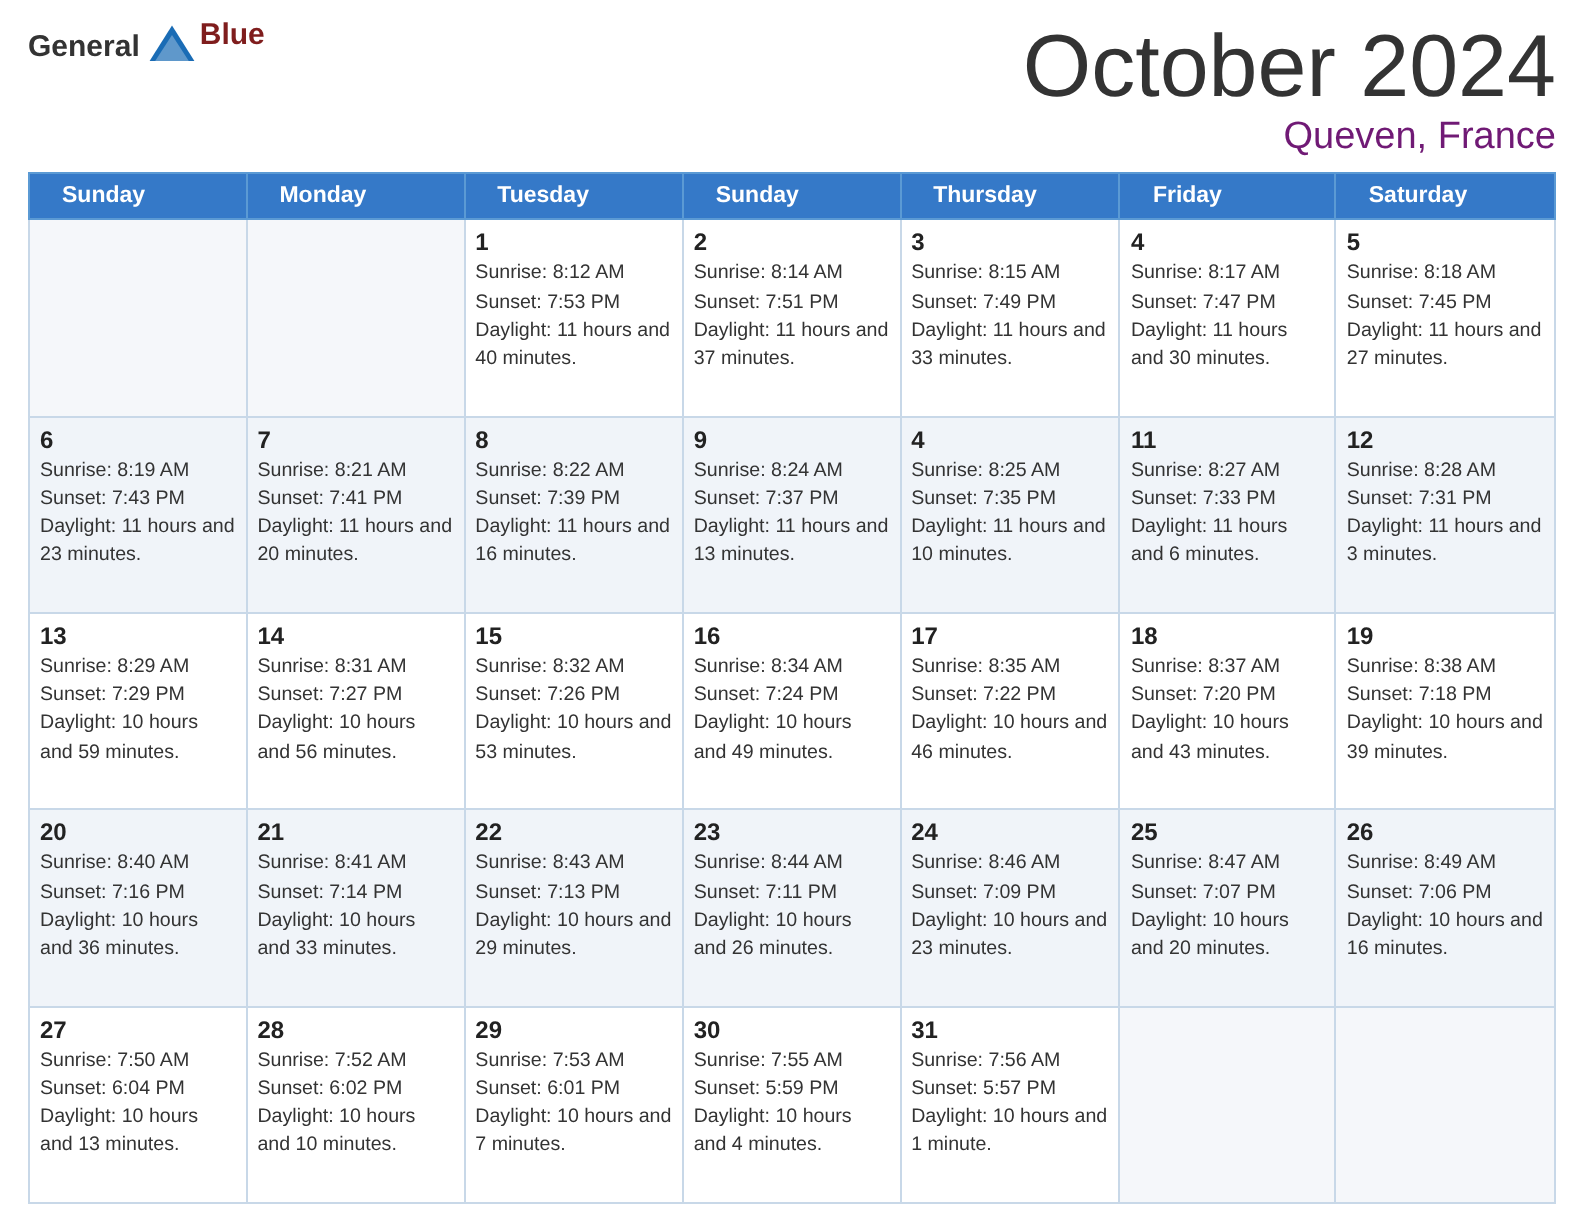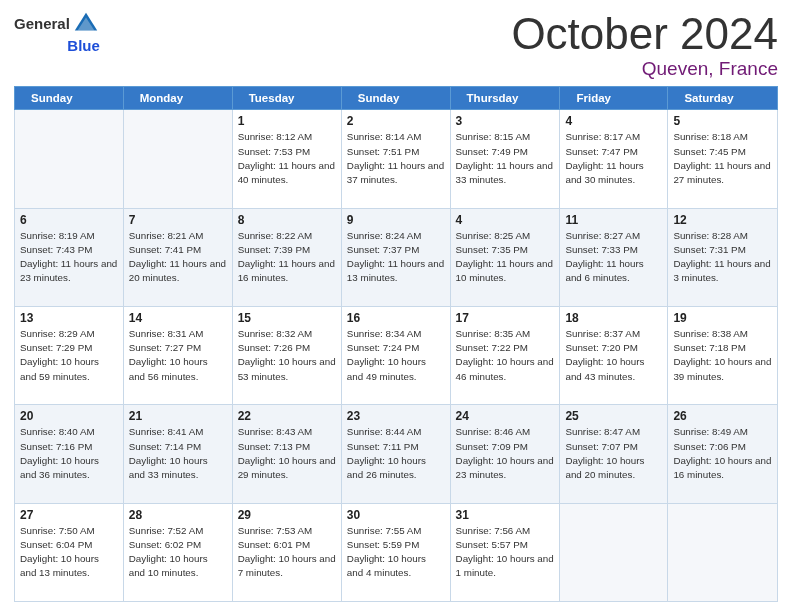--- a/index.html
+++ b/index.html
@@ -27,21 +27,21 @@
       display: flex;
       align-items: center;
       gap: 0;
     }
     .logo-text {
       font-size: 15px;
       font-weight: bold;
       color: #333;
       line-height: 1.1;
     }
-    .logo-blue { color: #1d4ed8; }
+    .logo-blue { color: #7f1d1d; }
     .logo-icon {
       width: 28px;
       height: 28px;
       margin-left: 2px;
     }
     .title-block {
       text-align: right;
     }
     .month-title {
       font-size: 44px;
@@ -93,21 +93,21 @@
     .row-alt td {
       background-color: #f0f4f9;
     }
   </style>
 </head>
 <body>
 
 <div class="page">
   <div class="header">
     <div class="logo">
-      <div style="display:flex;flex-direction:column;align-items:flex-end;">
+      <div style="display:flex;flex-direction:row;align-items:flex-start;">
         <div style="display:flex;align-items:center;">
           <span class="logo-text">General</span>
           <svg class="logo-icon" viewBox="0 0 30 30">
             <polygon points="15,3 27,22 3,22" fill="#1a6cb5"></polygon>
             <polygon points="15,8 24,22 6,22" fill="white" opacity="0.3"></polygon>
           </svg>
         </div>
         <span class="logo-text logo-blue">Blue</span>
       </div>
     </div>

